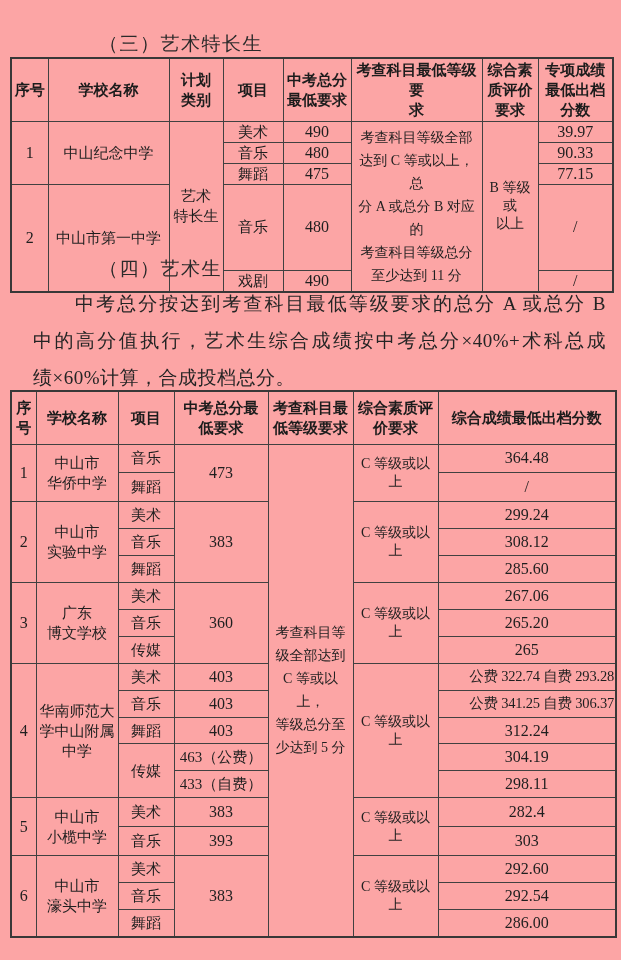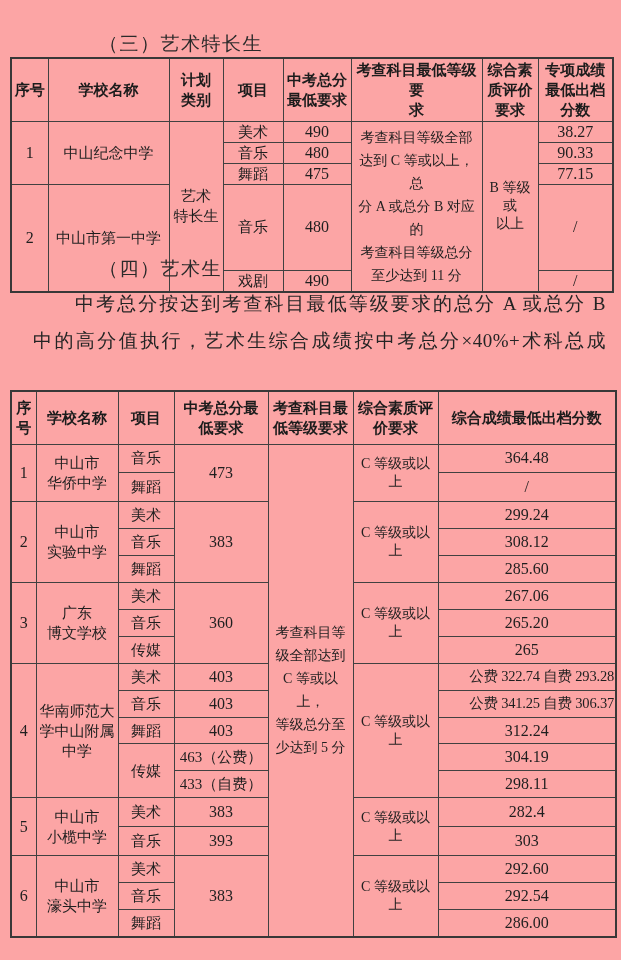--- a/index.html
+++ b/index.html
@@ -118,21 +118,21 @@
 特长生</td>
       <td class="cjk">美术</td>
       <td class="num">490</td>
       <td class="exam" rowspan="5">考查科目等级全部
 达到 C 等或以上，总
 分 A 或总分 B 对应的
 考查科目等级总分
 至少达到 11 分</td>
       <td class="qual" rowspan="5">B 等级或
 以上</td>
-      <td class="val">38.27</td>
+      <td class="val">39.97</td>
     </tr>
     <tr>
       <td class="cjk">音乐</td>
       <td class="num">480</td>
       <td class="val">90.33</td>
     </tr>
     <tr>
       <td class="cjk">舞蹈</td>
       <td class="num">475</td>
       <td class="val">77.15</td>
@@ -150,20 +150,21 @@
       <td class="val">/</td>
     </tr>
   </tbody>
     </table>
 
   <div class="heading heading-4">（四）艺术生</div>
 
   <div class="para">
     <div class="line first">中考总分按达到考查科目最低等级要求的总分 A 或总分 B</div>
     <div class="line">中的高分值执行，艺术生综合成绩按中考总分×40%+术科总成</div>
+    <div class="line last">绩×60%计算，合成投档总分。</div>
   </div>
 
   <table class="t2">
     <colgroup>
       <col style="width:25px">
         <col style="width:82px">
         <col style="width:56px">
         <col style="width:94px">
       <col style="width:85px">
         <col style="width:85px">

